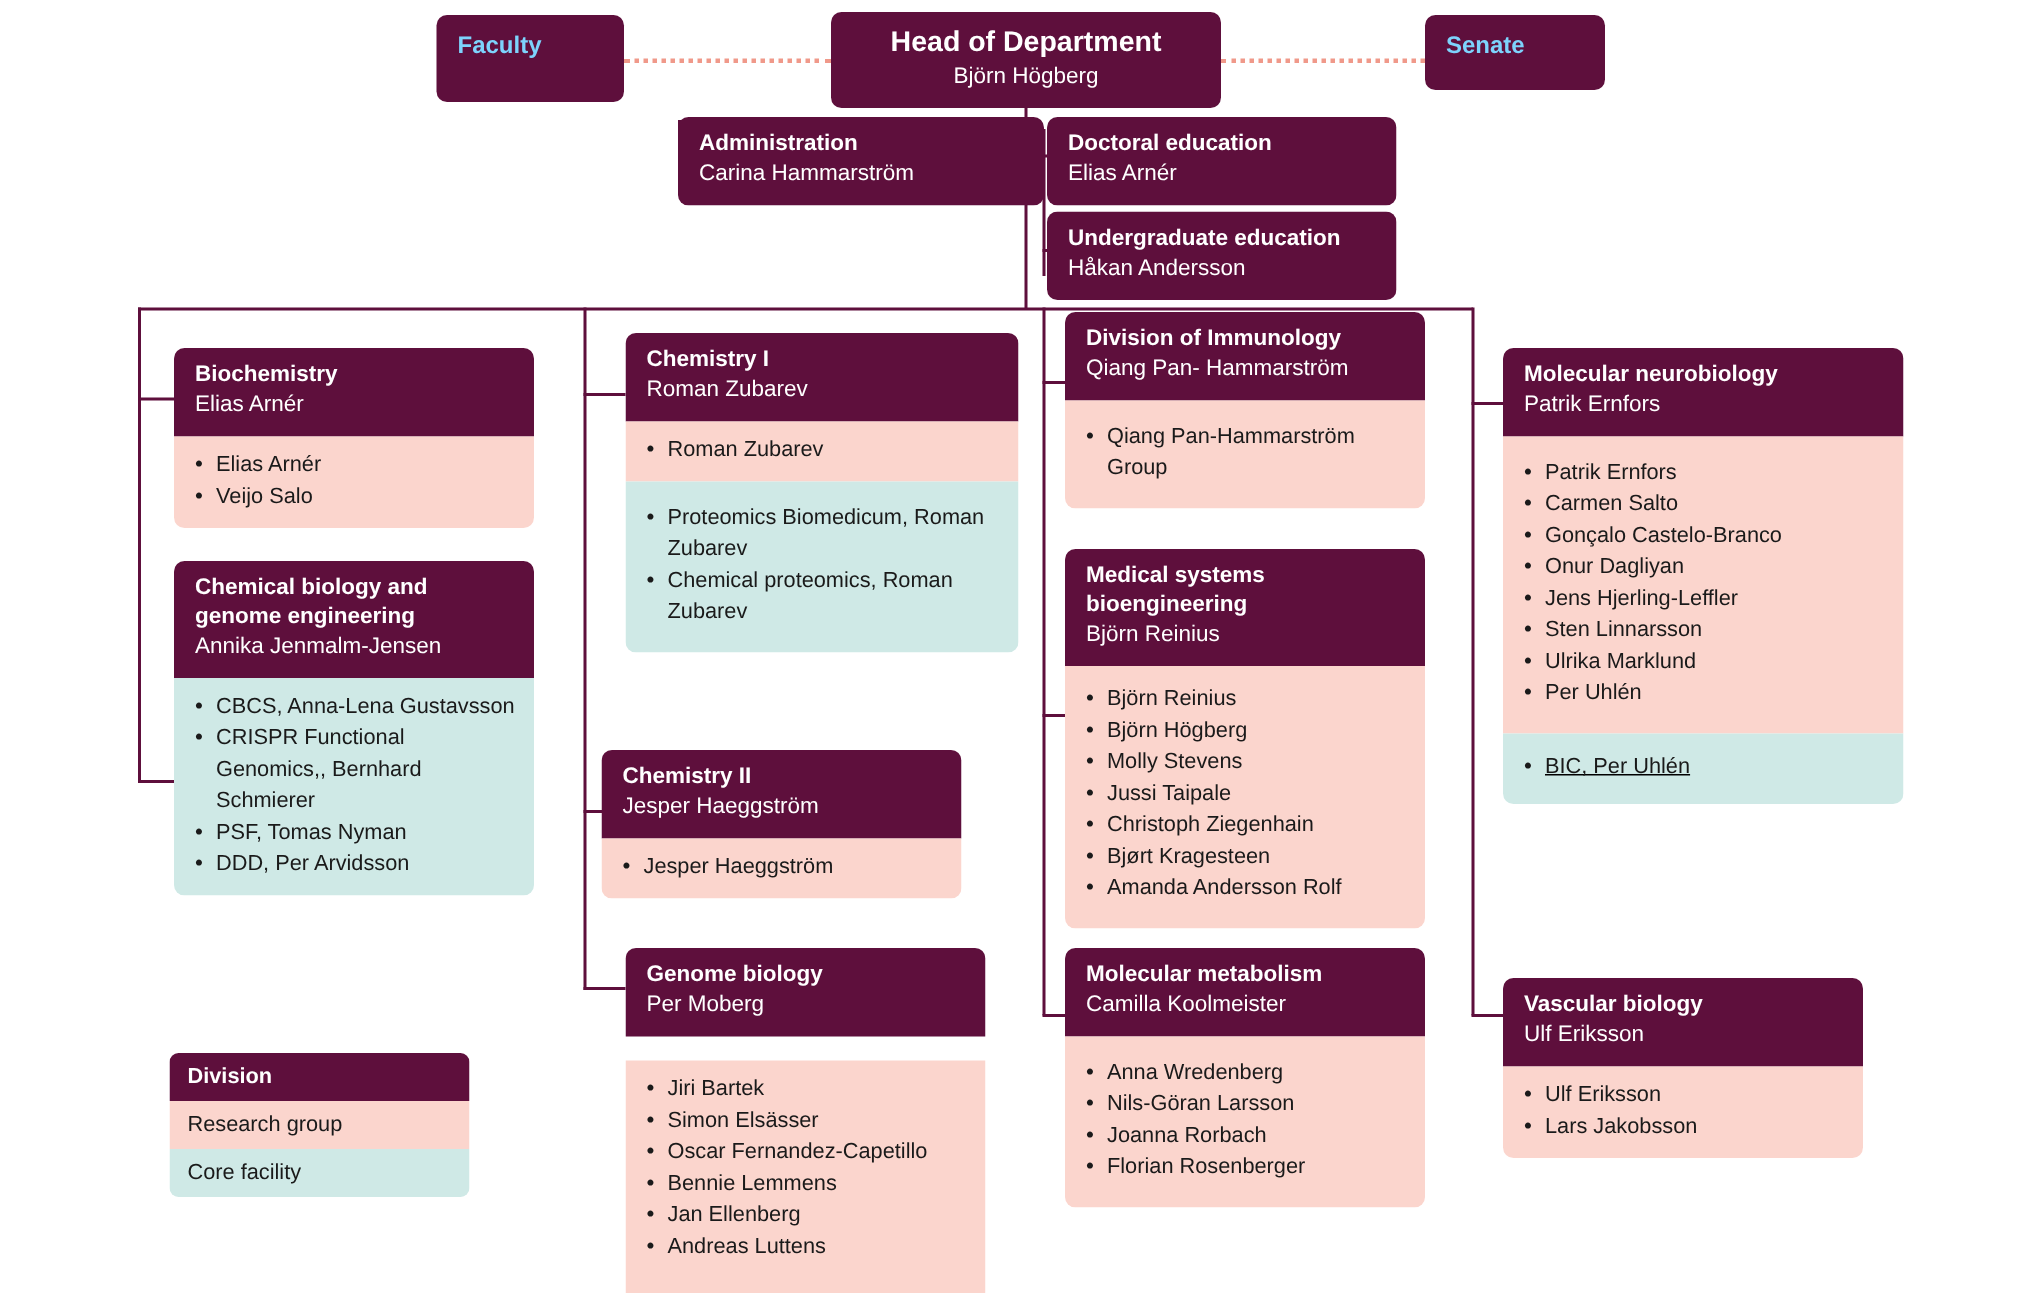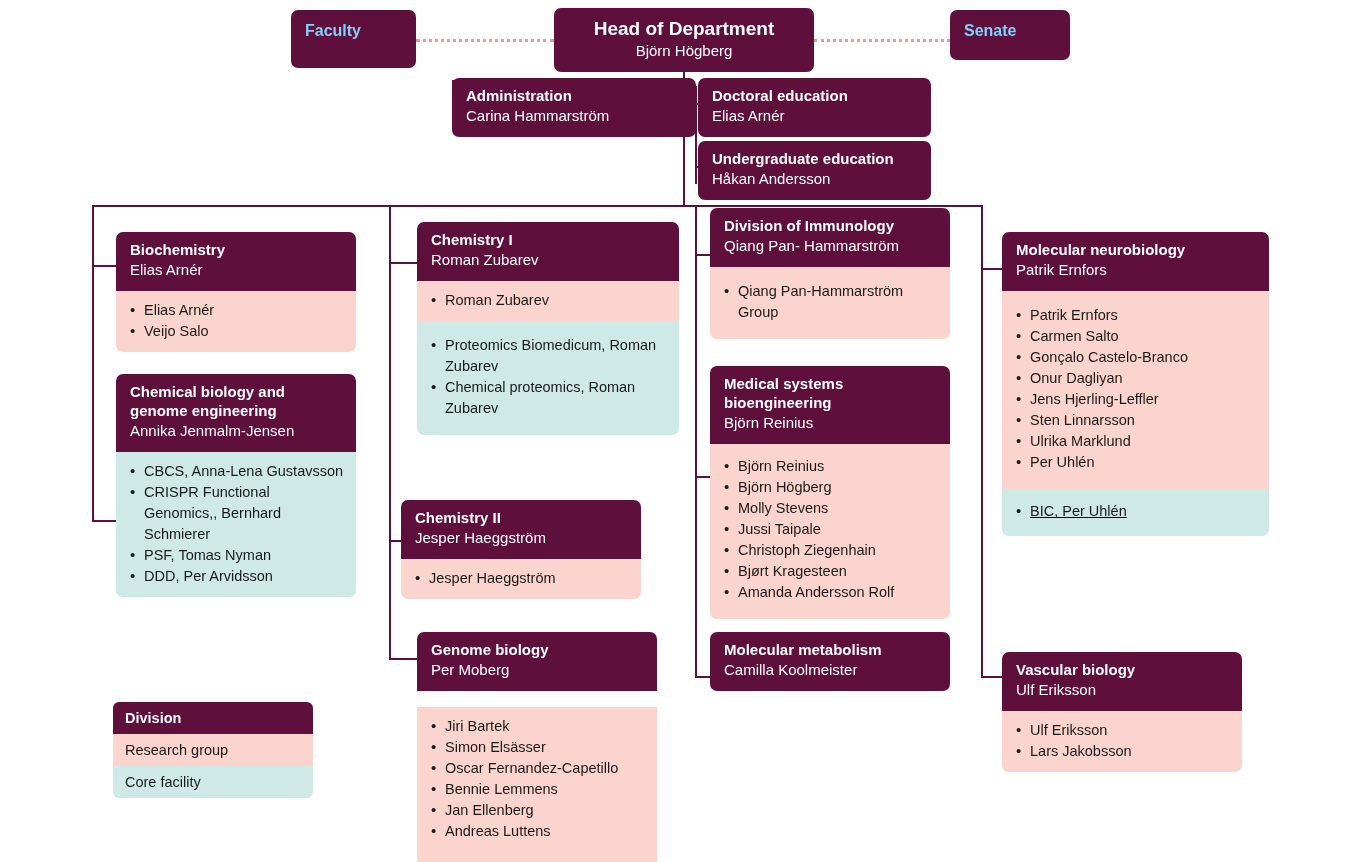--- a/index.html
+++ b/index.html
@@ -297,20 +297,28 @@
           <li>Amanda Andersson Rolf</li>
         </ul>
     </div>
   </div>
 
   <div class="node" style="left:710px; top:632px; width:240px;">
     <div class="hdr">
       <div class="t1">Molecular metabolism</div>
       <div class="t2">Camilla Koolmeister</div>
     </div>
+    <div class="body pink" style="padding:14px 12px 16px 12px;">
+      <ul class="items">
+          <li>Anna Wredenberg</li>
+          <li>Nils-Göran Larsson</li>
+          <li>Joanna Rorbach</li>
+          <li>Florian Rosenberger</li>
+        </ul>
+    </div>
   </div>
 
   <div class="node" style="left:1002px; top:232px; width:267px;">
     <div class="hdr">
       <div class="t1">Molecular neurobiology</div>
       <div class="t2">Patrik Ernfors</div>
     </div>
     <div class="body pink" style="padding:14px 12px 16px 12px;">
       <ul class="items">
           <li>Patrik Ernfors</li>

